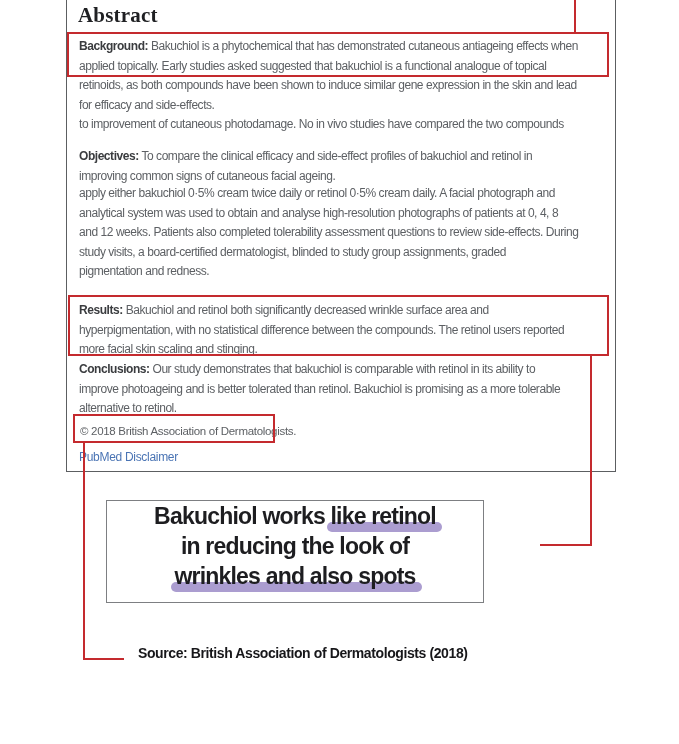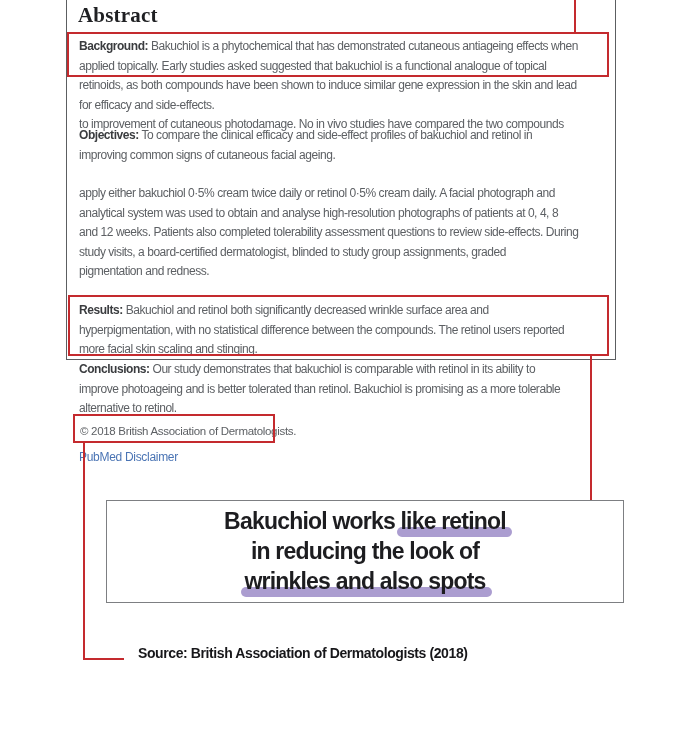--- a/index.html
+++ b/index.html
@@ -3,38 +3,38 @@
 <meta charset="utf-8">
 <style>
   html,body { margin:0; padding:0; background:#ffffff; }
   .canvas {
     position:relative; width:679px; height:744px; background:#ffffff;
     font-family:"Liberation Sans", sans-serif; overflow:hidden;
   }
 
   
   .card {
-    position:absolute; left:66px; top:0; width:550px; height:360px;
+    position:absolute; left:66px; top:0; width:550px; height:472px;
     box-sizing:border-box; background:#ffffff;
     border:1px solid #5c5e61; border-top:none;
   }
   .abstract-heading {
     position:absolute; left:11px; top:3px; margin:0;
     font-family:"Liberation Serif", serif; font-weight:bold;
     font-size:21px; color:#1f2023; letter-spacing:0.2px;
   }
   .para {
     position:absolute; left:12px; width:532px;
     font-size:12px; line-height:19.5px; letter-spacing:-0.45px;
     color:#5d6064;
   }
   .para .pline { white-space:nowrap; }
   .para b { font-weight:bold; color:#3a3c3f; }
   .p-background  { top:37px; }
-  .p-objectives  { top:126px; }
+  .p-objectives  { top:147px; }
   .p-methods     { top:184px; }
   .p-results     { top:301px; }
   .p-conclusions { top:360px; }
   .copyright {
     position:absolute; left:13px; top:425px; white-space:nowrap;
     font-size:11.5px; letter-spacing:-0.3px; color:#5d6064;
   }
   .disclaimer {
     position:absolute; left:12px; top:450px; white-space:nowrap;
     font-size:12px; letter-spacing:-0.3px; color:#4a74b4;
@@ -48,23 +48,23 @@
   .box-copyright  { left:73px;  top:414px; width:202px; height:29px; }
   .redline { position:absolute; background:#c42a2e; }
   .line-top     { left:574px; top:0;     width:2px;  height:34px; }
   .line-r-vert  { left:590px; top:354px; width:2px;  height:192px; }
   .line-r-horiz { left:540px; top:544px; width:52px; height:2px; }
   .line-l-vert  { left:83px;  top:442px; width:2px;  height:218px; }
   .line-l-horiz { left:83px;  top:658px; width:41px; height:2px; }
 
   
   .callout {
-    position:absolute; left:106px; top:500px; width:518px; height:103px;
+    position:absolute; left:106px; top:500px; width:378px; height:103px;
     box-sizing:border-box; border:1px solid #7d7f82; background:#ffffff;
-    padding-top:5px; text-align:center;
+    text-align:center;
   }
   .callout-line {
     position:relative; z-index:0; line-height:30px;
     font-size:23px; font-weight:700; letter-spacing:-0.8px; color:#1d1d20;
   }
   .hl { position:relative; display:inline-block; }
   .hl::after {
     content:""; position:absolute; left:-3px; right:-6px; bottom:-1px;
     height:10px; border-radius:6px; background:#ab9dd0; z-index:-1;
   }

